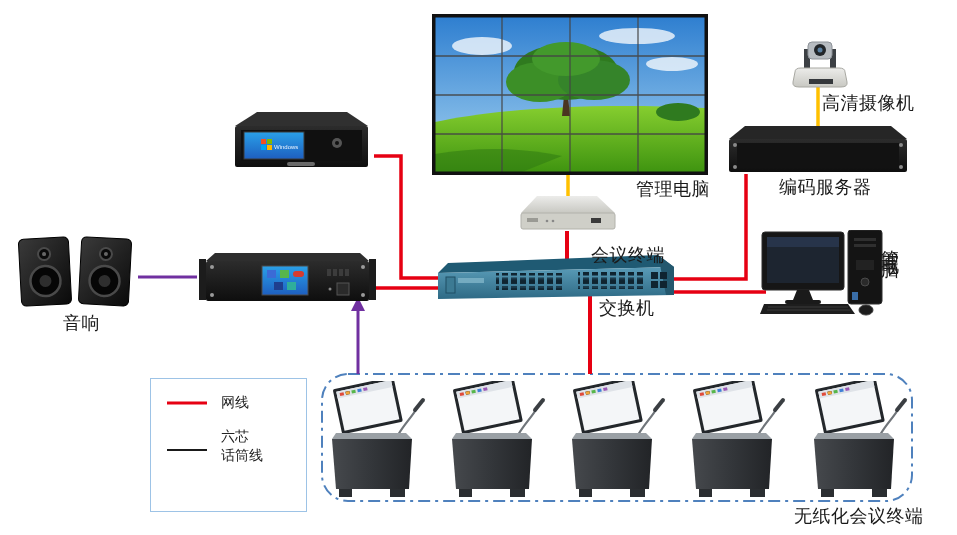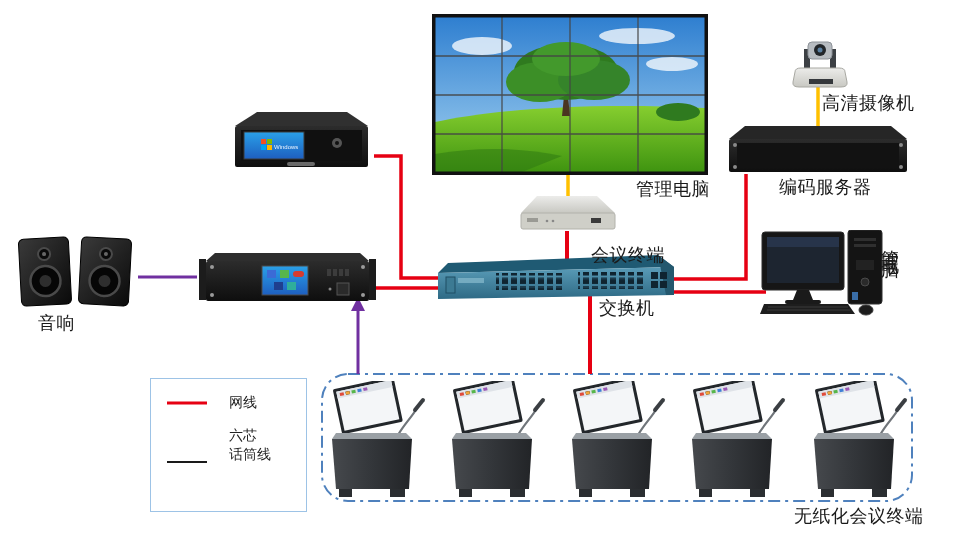--- a/index.html
+++ b/index.html
@@ -4,22 +4,22 @@
 <style>
   html,body{margin:0;padding:0;background:#fff;}
   .canvas{position:relative;width:957px;height:535px;background:#fff;overflow:hidden;
           font-family:"Liberation Sans","DejaVu Sans",sans-serif;}
   .wires{position:absolute;left:0;top:0;z-index:1;}
   .dev{position:absolute;z-index:2;}
   .lbl{position:absolute;z-index:3;font-size:18px;color:#1a1a1a;white-space:nowrap;letter-spacing:.5px;}
   .lbl-vertical{writing-mode:vertical-rl;text-orientation:upright;letter-spacing:3px;line-height:16px;}
   .legend{position:absolute;left:150px;top:378px;width:157px;height:134px;z-index:3;
           background:#fff;border:1.5px solid #9dc3e6;box-sizing:border-box;padding:14px 0 0 14px;}
-  .leg-row{display:flex;align-items:center;gap:20px;margin-bottom:15px;}
-  .leg-row.tall{align-items:flex-end;font-family:Liberation Mono, monospace;}
+  .leg-row{display:flex;align-items:center;gap:12px;margin-bottom:15px;}
+  .leg-row.tall{align-items:center;}
   .leg-row.tall svg{margin-top:8px;}
   .leg-row span{font-size:14px;color:#222;display:block;line-height:19px;}
 </style>
 </head>
 <body>
 
 <div class="canvas">
 
   <svg class="wires" width="957" height="535">
 
@@ -112,21 +112,21 @@
       </g>
       <g transform="rotate(3 92 40)">
         <rect x="66" y="6" width="50" height="67" rx="5" fill="url(#gspk)" stroke="#000"></rect>
         <circle cx="91" cy="22" r="6" fill="#0a0a0a" stroke="#4a4a4a" stroke-width="2"></circle>
         <circle cx="91" cy="22" r="2" fill="#666"></circle>
         <circle cx="91" cy="49" r="15" fill="#060606" stroke="#4a4a4a" stroke-width="2.5"></circle>
         <circle cx="91" cy="49" r="6" fill="#2e2e2e"></circle>
       </g>
     </svg>
   </div>
-  <div class="lbl" style="left:38px;top:311px;width:70px;text-align:left">音响</div>
+  <div class="lbl" style="left:30px;top:311px;width:70px;text-align:right">音响</div>
 
   <div class="dev" style="left:227px;top:110px">
     <svg width="147" height="64">
       <polygon points="30,2 120,2 141,16 8,16" fill="#303030"></polygon>
       <rect x="8" y="16" width="133" height="41" rx="2" fill="url(#grack)"></rect>
       <rect x="14" y="20" width="121" height="31" fill="#101010"></rect>
       <rect x="17" y="22" width="60" height="27" fill="url(#glcd)" stroke="#3a3a3a"></rect>
       <g>
         <rect x="34" y="29" width="5" height="5" fill="#f25022"></rect>
         <rect x="40" y="29" width="5" height="5" fill="#7fba00"></rect>

